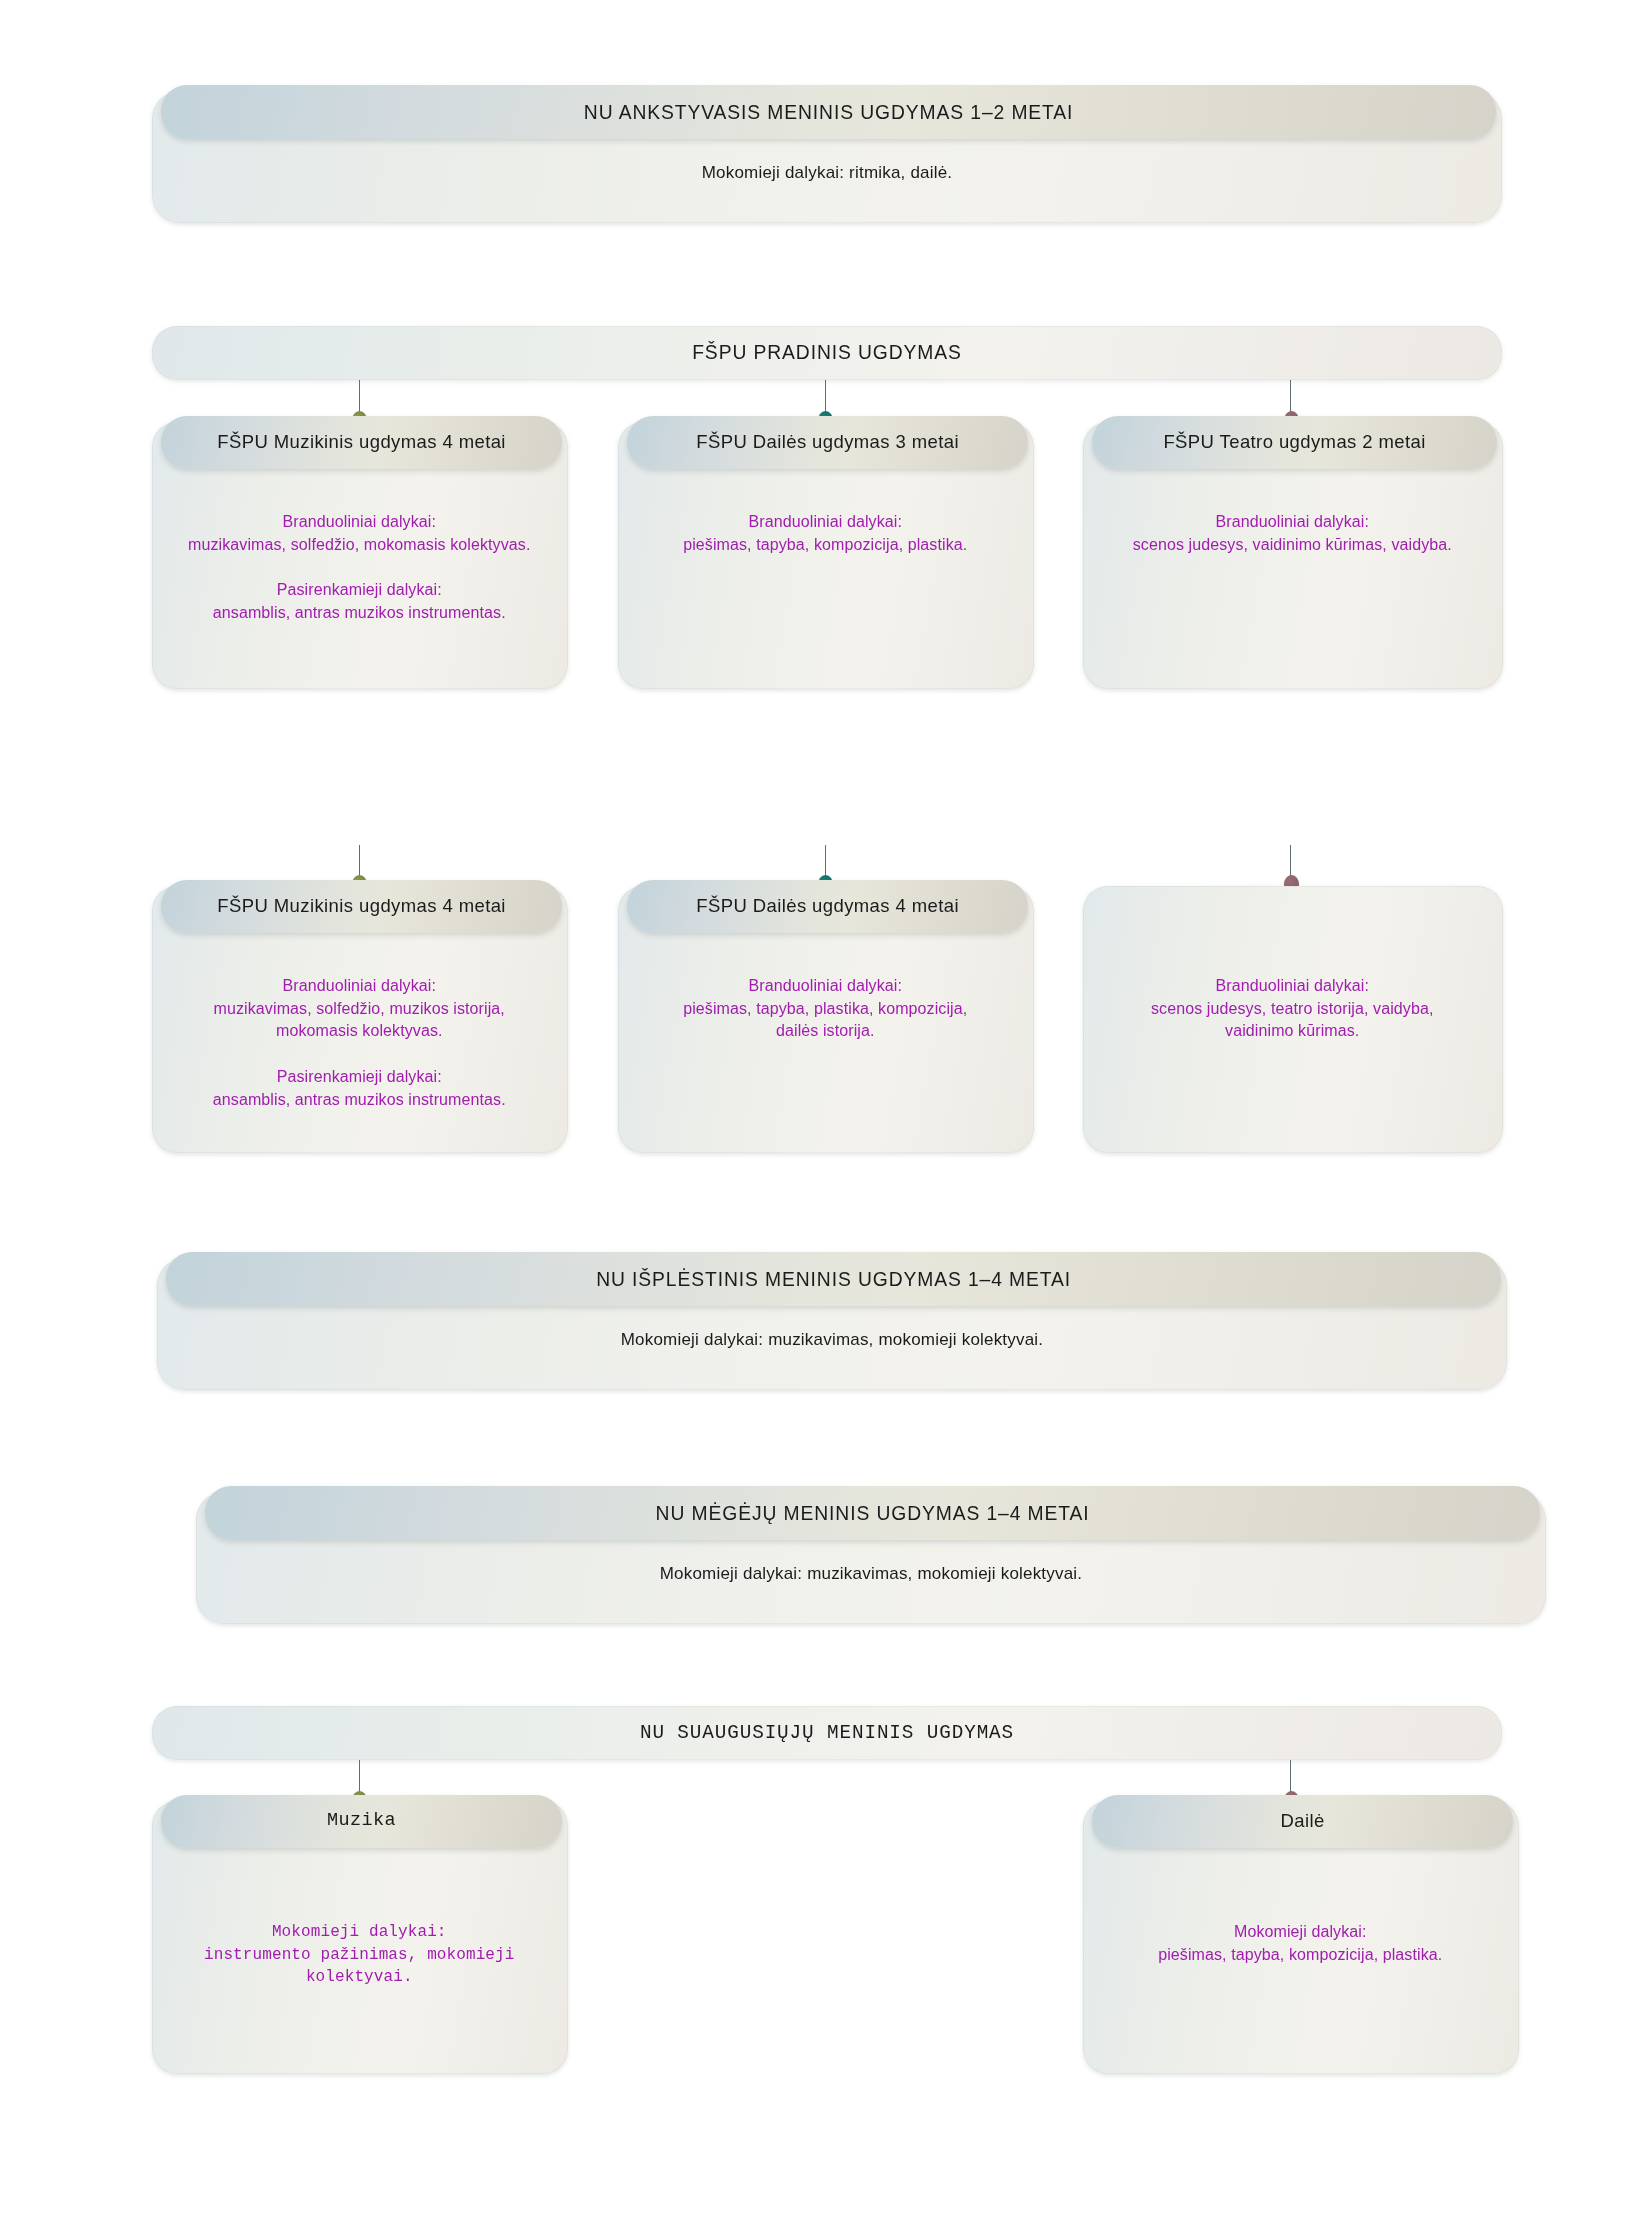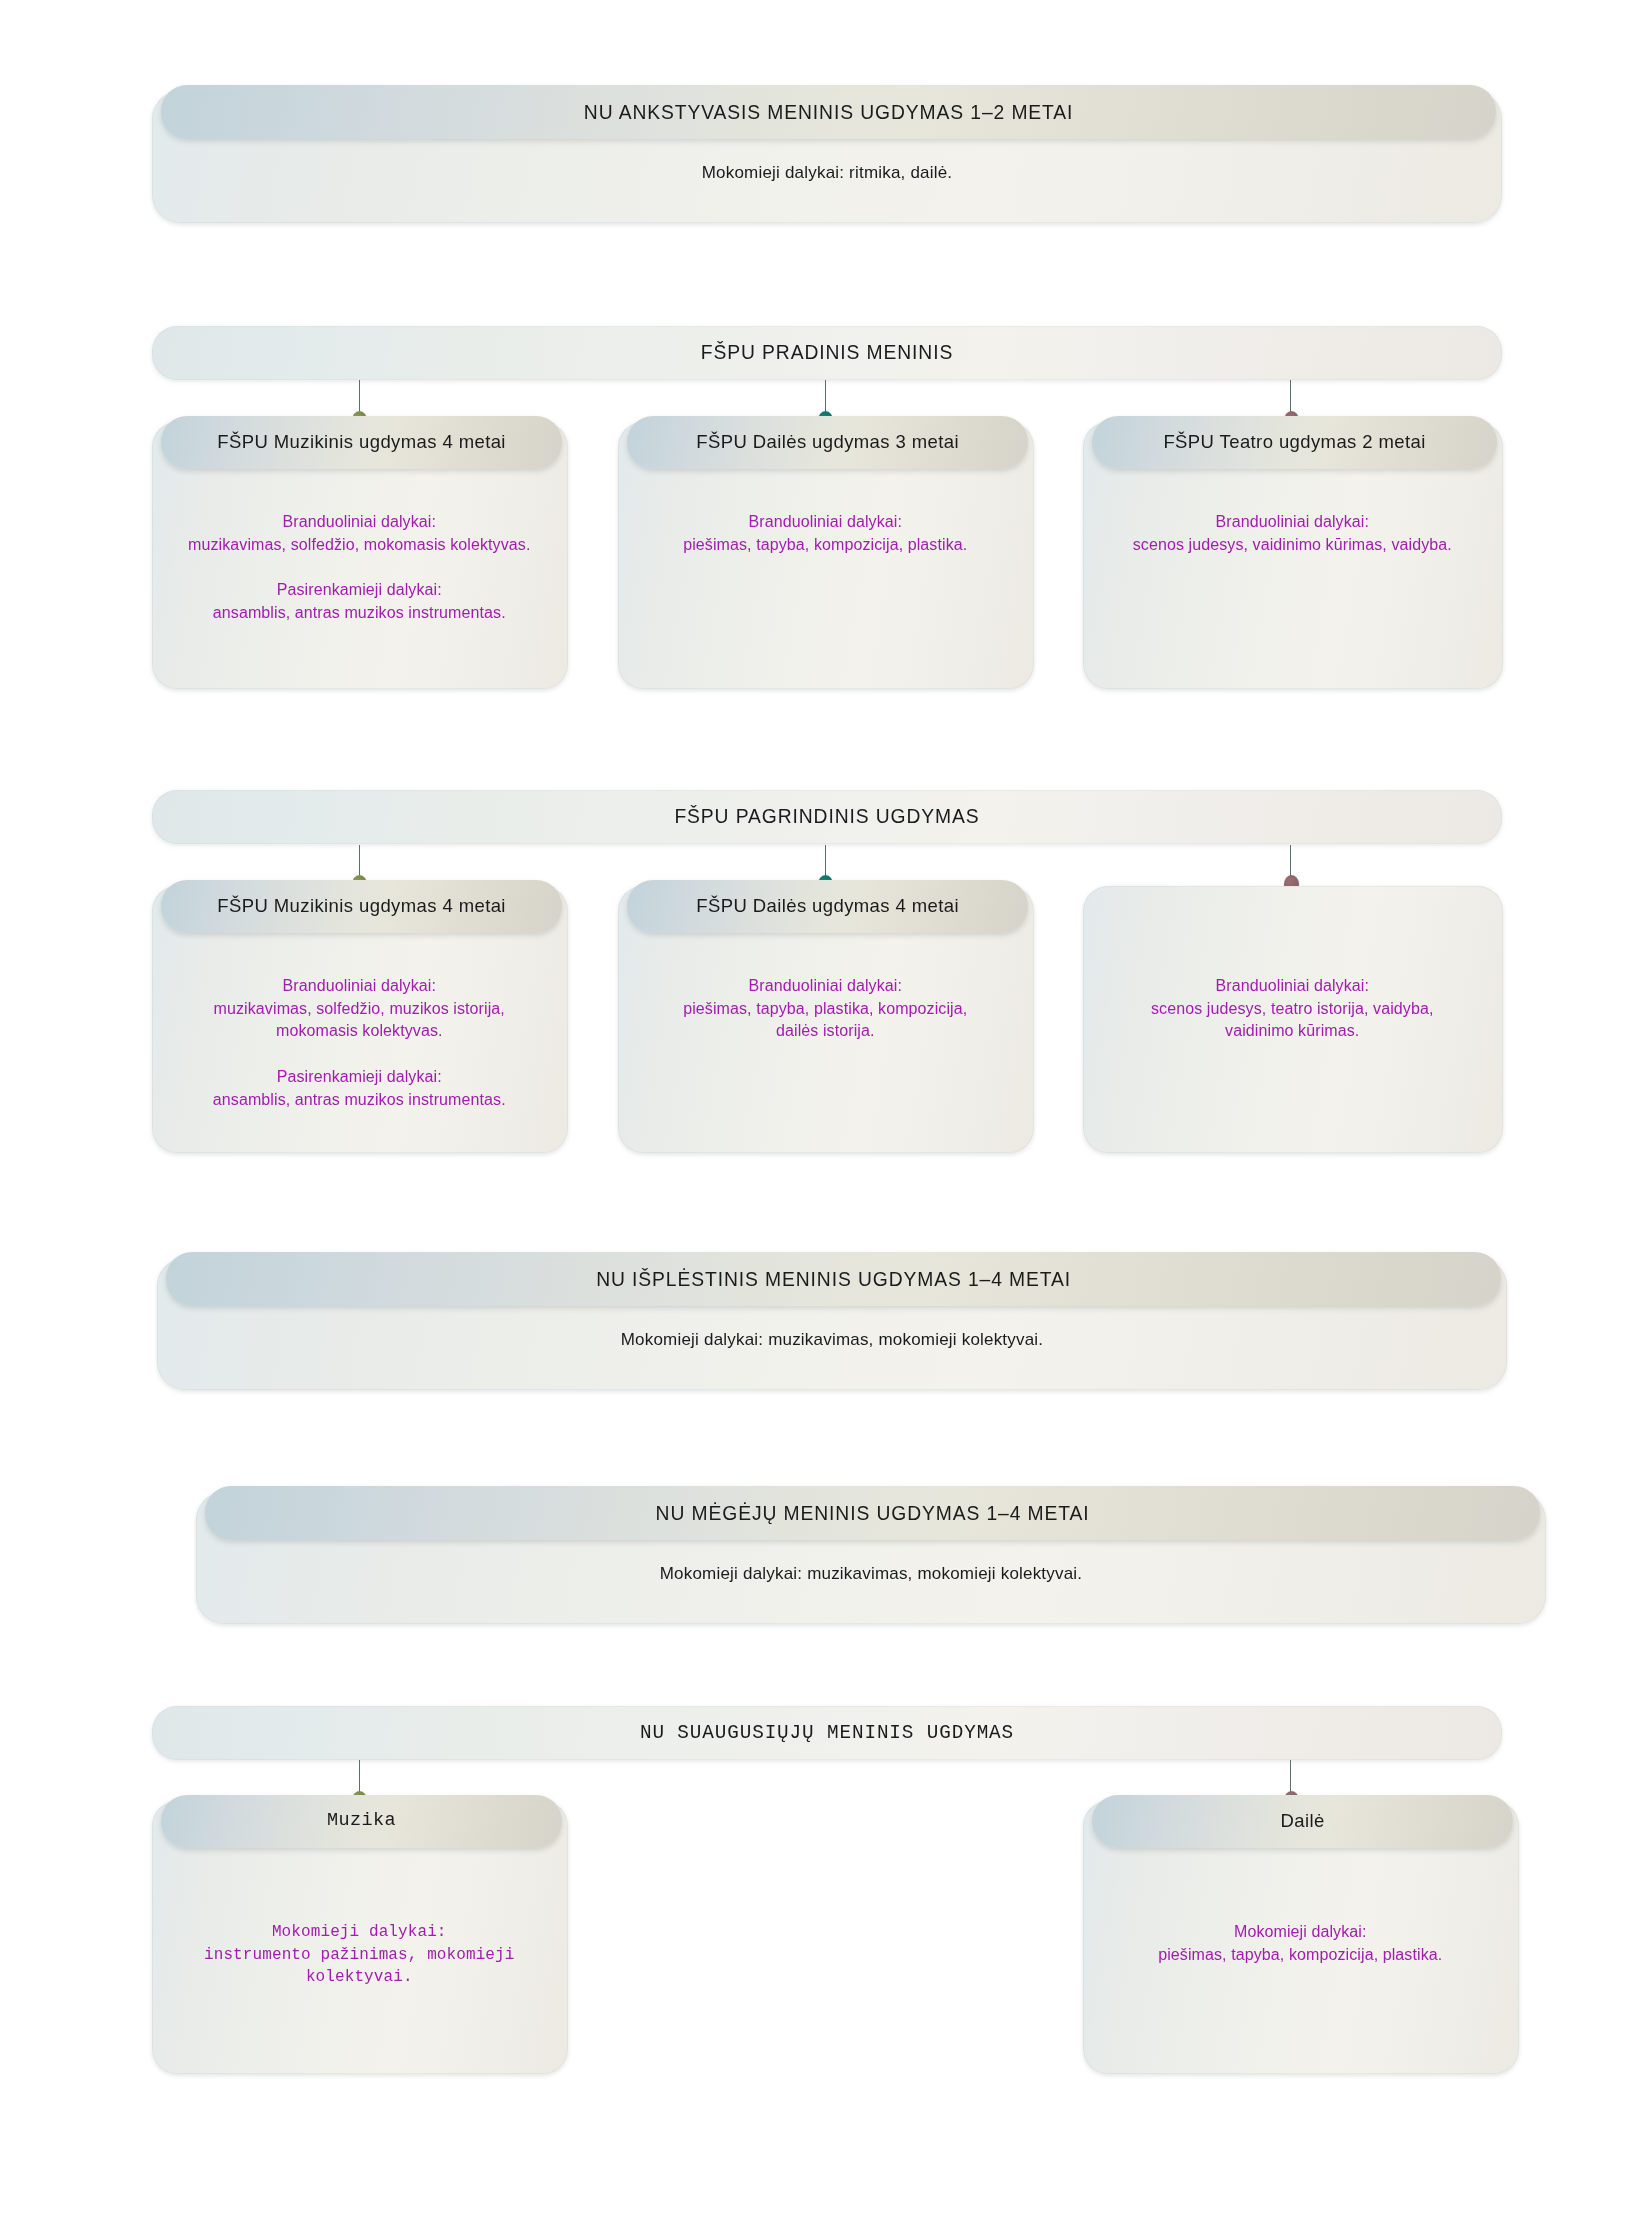--- a/index.html
+++ b/index.html
@@ -114,21 +114,21 @@
   <div class="node banner" style="left:152px;top:91px;width:1350px;height:132px;">
     <div class="node-body"></div>
     <div class="node-head caps">
       <span class="htxt">NU ANKSTYVASIS MENINIS UGDYMAS 1–2 METAI</span>
     </div>
     <div class="banner-sub">Mokomieji dalykai: ritmika, dailė.</div>
   </div>
 
   <div class="strip" style="left:152px;top:326px;width:1350px;height:54px;">
     <div class="strip-bar">
-      <span class="stxt">FŠPU PRADINIS MENINIS</span>
+      <span class="stxt">FŠPU PRADINIS UGDYMAS</span>
     </div>
   </div>
 
   <div class="conn-line" style="left:359px;top:380px;height:41px;"></div>
   <div class="dot green" style="left:352px;top:411px;"></div>
 
   <div class="conn-line" style="left:825px;top:380px;height:41px;"></div>
   <div class="dot teal" style="left:818px;top:411px;"></div>
 
   <div class="conn-line" style="left:1290px;top:380px;height:41px;"></div>
@@ -157,25 +157,20 @@
 
   <div class="node" style="left:1083px;top:422px;width:420px;height:267px;">
     <div class="node-body tall"></div>
     <div class="node-head">
       <span class="htxt">FŠPU Teatro ugdymas 2 metai</span>
     </div>
     <div class="card-text">Branduoliniai dalykai:
 scenos judesys, vaidinimo kūrimas, vaidyba.</div>
   </div>
 
-  <div class="strip" style="left:152px;top:790px;width:1350px;height:54px;">
-    <div class="strip-bar">
-      <span class="stxt">FŠPU PAGRINDINIS UGDYMAS</span>
-    </div>
-  </div>
 
   <div class="conn-line" style="left:359px;top:845px;height:41px;"></div>
   <div class="dot green" style="left:352px;top:875px;"></div>
 
   <div class="conn-line" style="left:825px;top:845px;height:41px;"></div>
   <div class="dot teal" style="left:818px;top:875px;"></div>
 
   <div class="conn-line" style="left:1290px;top:845px;height:41px;"></div>
   <div class="dot mauve" style="left:1284px;top:875px;"></div>
 

